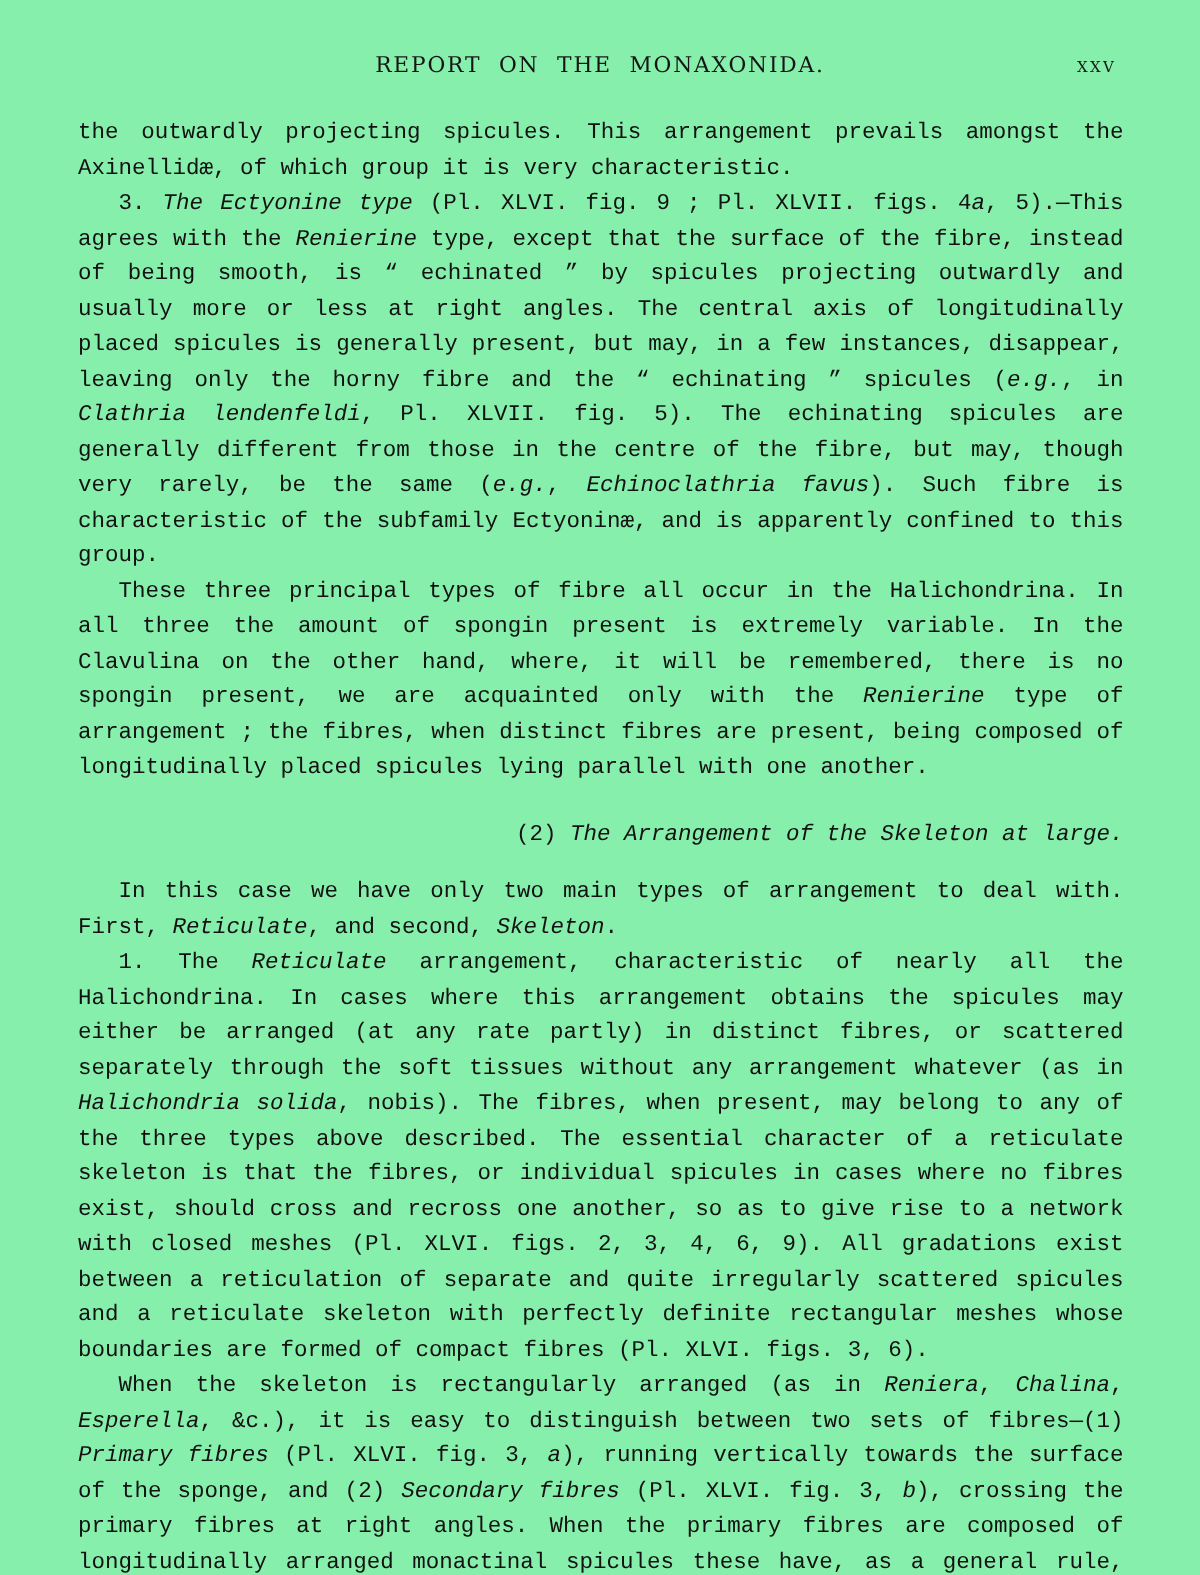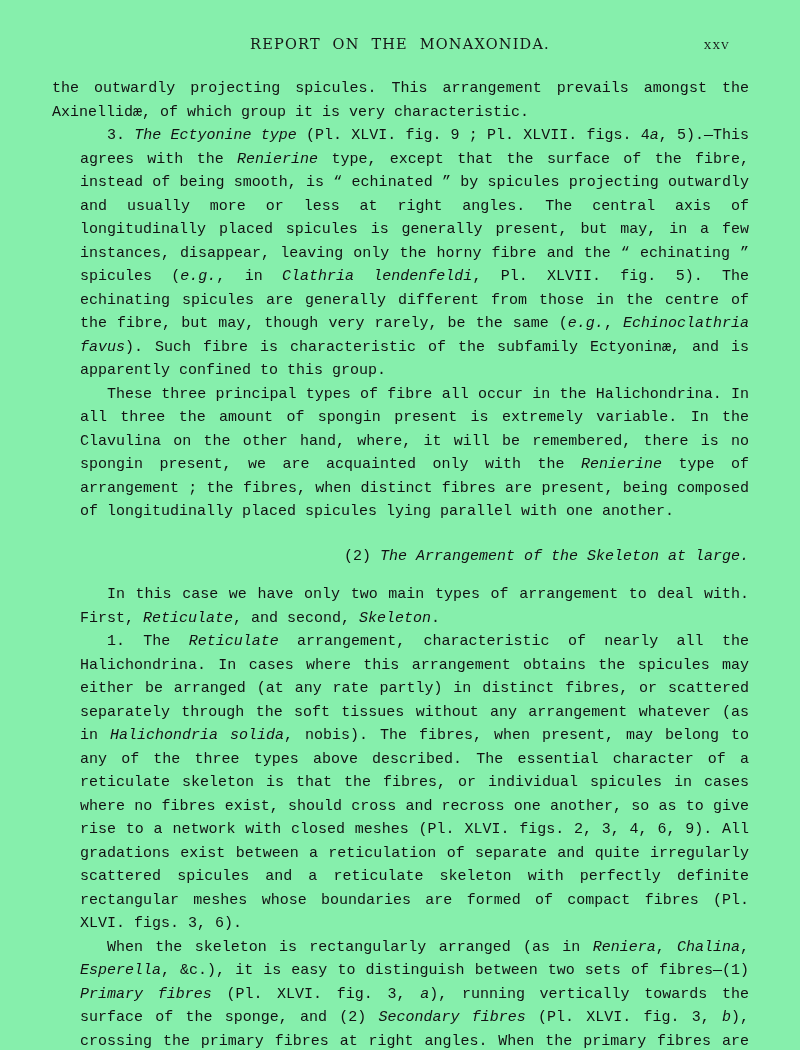--- a/index.html
+++ b/index.html
@@ -23,39 +23,39 @@
   .running-title {
     display: block;
     text-align: center;
     font-size: 14.5px;
     letter-spacing: 1.2px;
     word-spacing: 6px;
     color: #151515;
   }
   .page-number {
     position: absolute;
-    right: 18px; top: 0;
+    right: 4px; top: 0;
     font-size: 14px;
     font-variant: small-caps;
     letter-spacing: 1.5px;
   }
   .body-text {
     position: absolute;
     left: 52px; top: 77px;
     width: 697px;
     font-size: 15px;
     line-height: 23.5px;
     text-align: justify;
     font-family: Liberation Mono, monospace;
   }
   .body-text p {
     margin: 0;
     padding: 0;
   }
-  .body-text p.indent { text-indent: 27px; margin-left: 28px; }
+  .body-text p.indent { text-indent: 27px; }
   .section-heading {
     margin: 21px 0 15px 0;
     font-size: 15px;
     font-weight: normal;
     text-align: right;
     text-indent: 0;
     line-height: 23.5px;
   }
   .it { font-style: italic; }
 </style>

